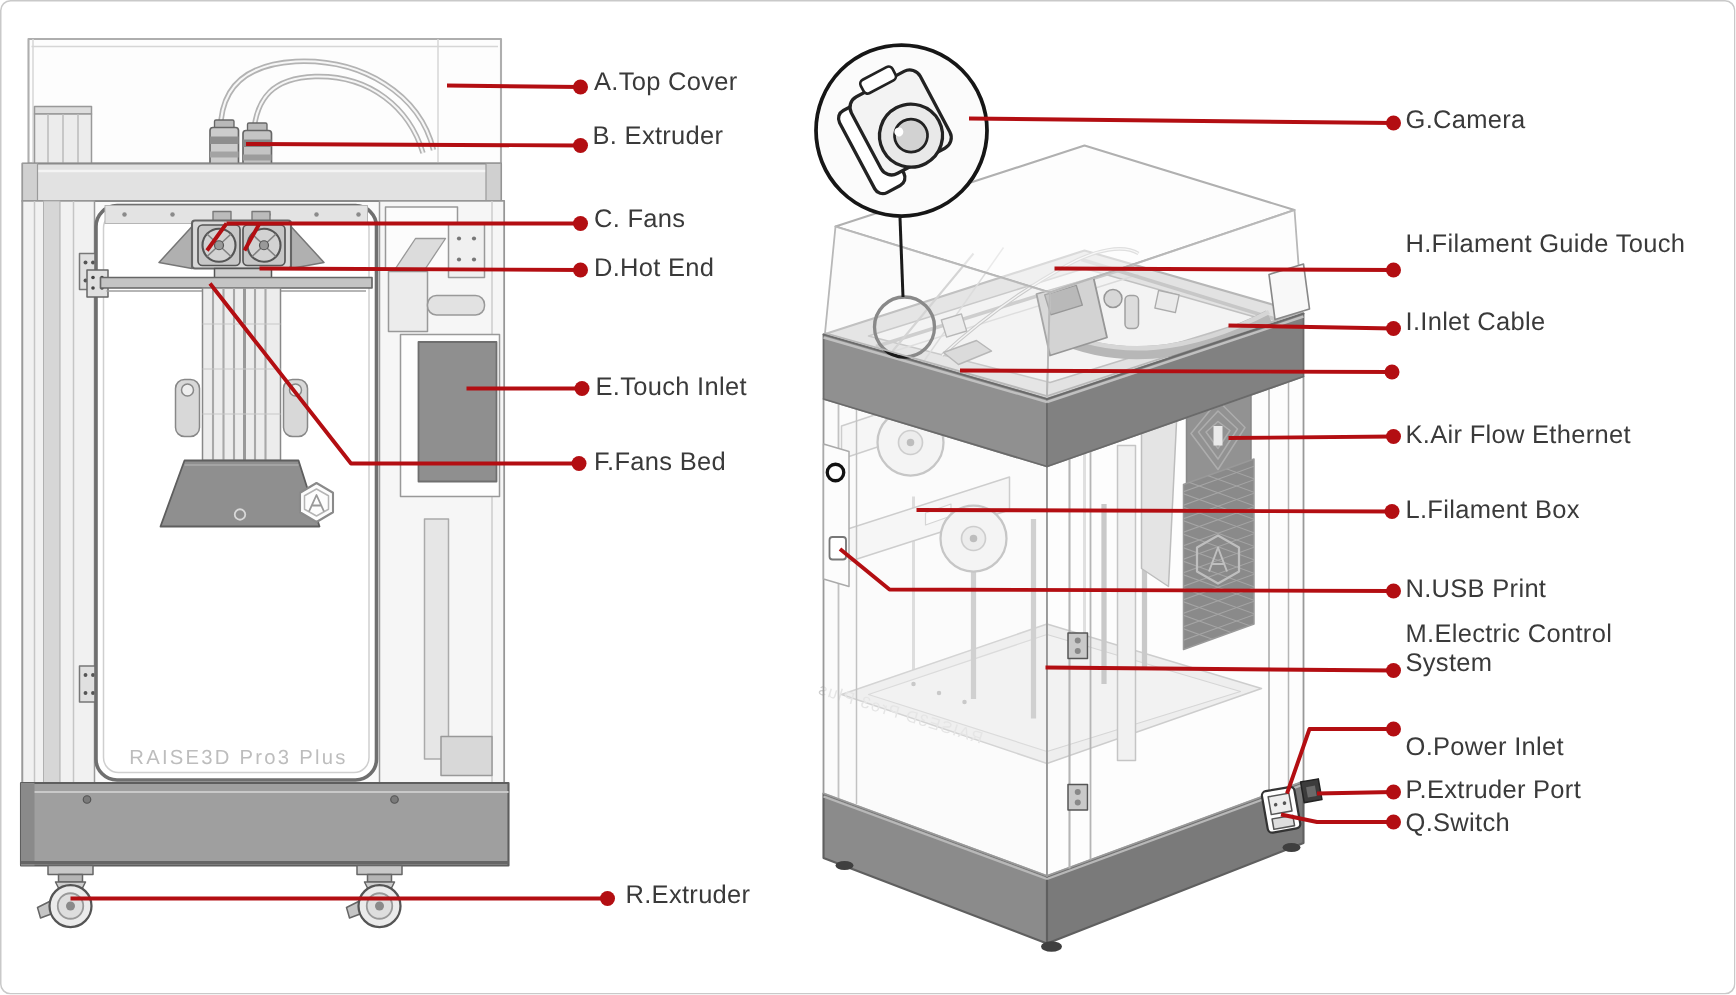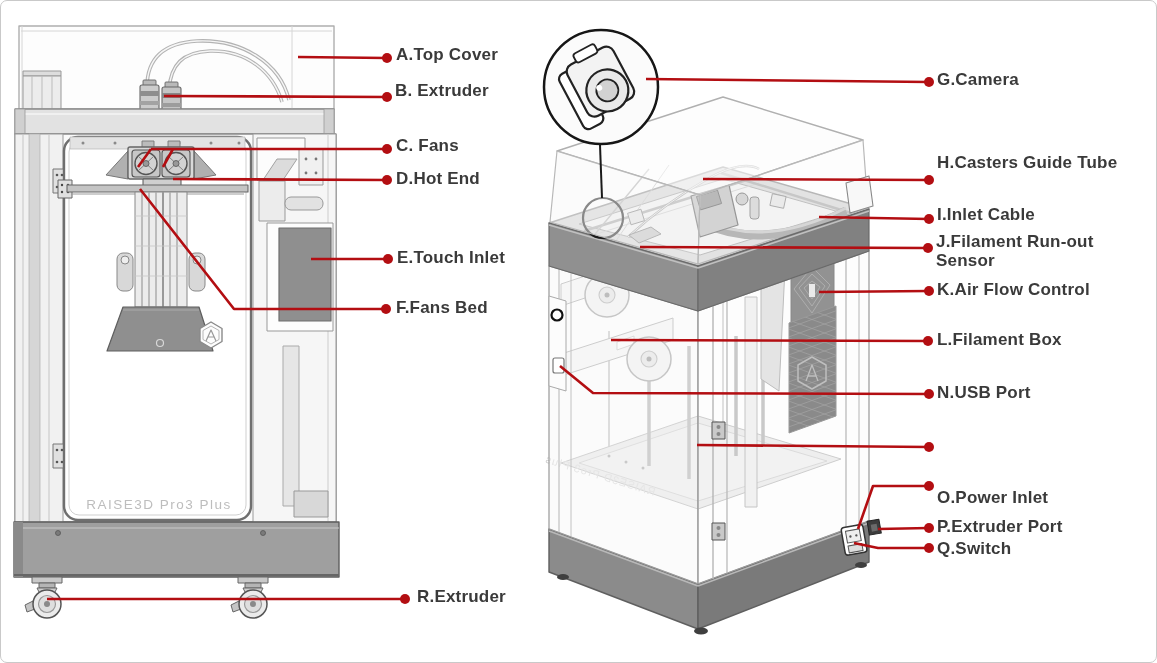--- a/index.html
+++ b/index.html
@@ -15,21 +15,20 @@
     font-family:"Liberation Sans", sans-serif;
   }
   .canvas{position:absolute;left:0;top:0;}
   .lbl{
     position:absolute;
     font-size:17px;
     line-height:19px;
     letter-spacing:0.2px;
     color:#3a3a3a;
     white-space:nowrap;
-    font-weight:bold;
   }
 </style>
 </head>
 <body>
 
 <div class="figure">
 
 <svg class="canvas" width="1157" height="663" viewBox="0 0 1157 663">
 
   <g stroke-linejoin="round">
@@ -438,25 +437,25 @@
 
   <div class="lbl" style="left:395px;top:44px">A.Top Cover</div>
   <div class="lbl" style="left:394px;top:80px">B. Extruder</div>
   <div class="lbl" style="left:395px;top:135px">C. Fans</div>
   <div class="lbl" style="left:395px;top:168px">D.Hot End</div>
   <div class="lbl" style="left:396px;top:247px">E.Touch Inlet</div>
   <div class="lbl" style="left:395px;top:297px">F.Fans Bed</div>
   <div class="lbl" style="left:416px;top:586px">R.Extruder</div>
 
   <div class="lbl" style="left:936px;top:69px">G.Camera</div>
-  <div class="lbl" style="left:936px;top:152px">H.Casters Guide Tube</div>
+  <div class="lbl" style="left:936px;top:152px">H.Filament Guide Touch</div>
   <div class="lbl" style="left:936px;top:204px">I.Inlet Cable</div>
-  <div class="lbl" style="left:935px;top:231px">
-    <div>J.Filament Run-out</div>
-    <div>Sensor</div>
+  <div class="lbl" style="left:936px;top:279px">K.Air Flow Ethernet</div>
+  <div class="lbl" style="left:936px;top:329px">L.Filament Box</div>
+  <div class="lbl" style="left:936px;top:382px">N.USB Print</div>
+  <div class="lbl" style="left:936px;top:412px">
+    <div>M.Electric Control</div>
+    <div>System</div>
   </div>
-  <div class="lbl" style="left:936px;top:279px">K.Air Flow Control</div>
-  <div class="lbl" style="left:936px;top:329px">L.Filament Box</div>
-  <div class="lbl" style="left:936px;top:382px">N.USB Port</div>
   <div class="lbl" style="left:936px;top:487px">O.Power Inlet</div>
   <div class="lbl" style="left:936px;top:516px">P.Extruder Port</div>
   <div class="lbl" style="left:936px;top:538px">Q.Switch</div>
 </div>
 
 </body></html>

